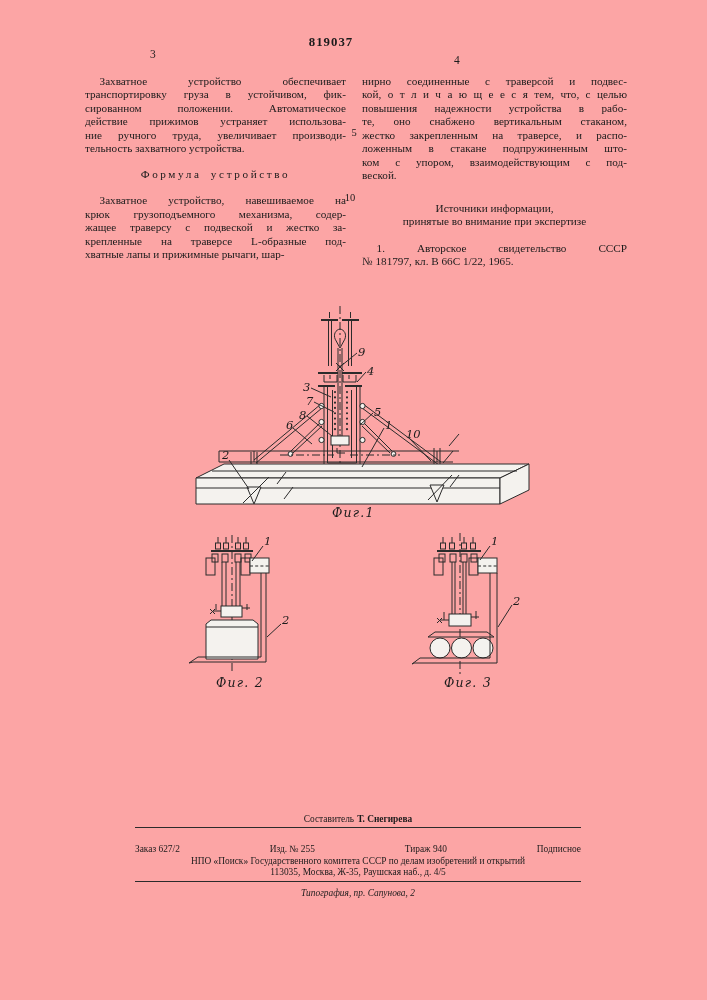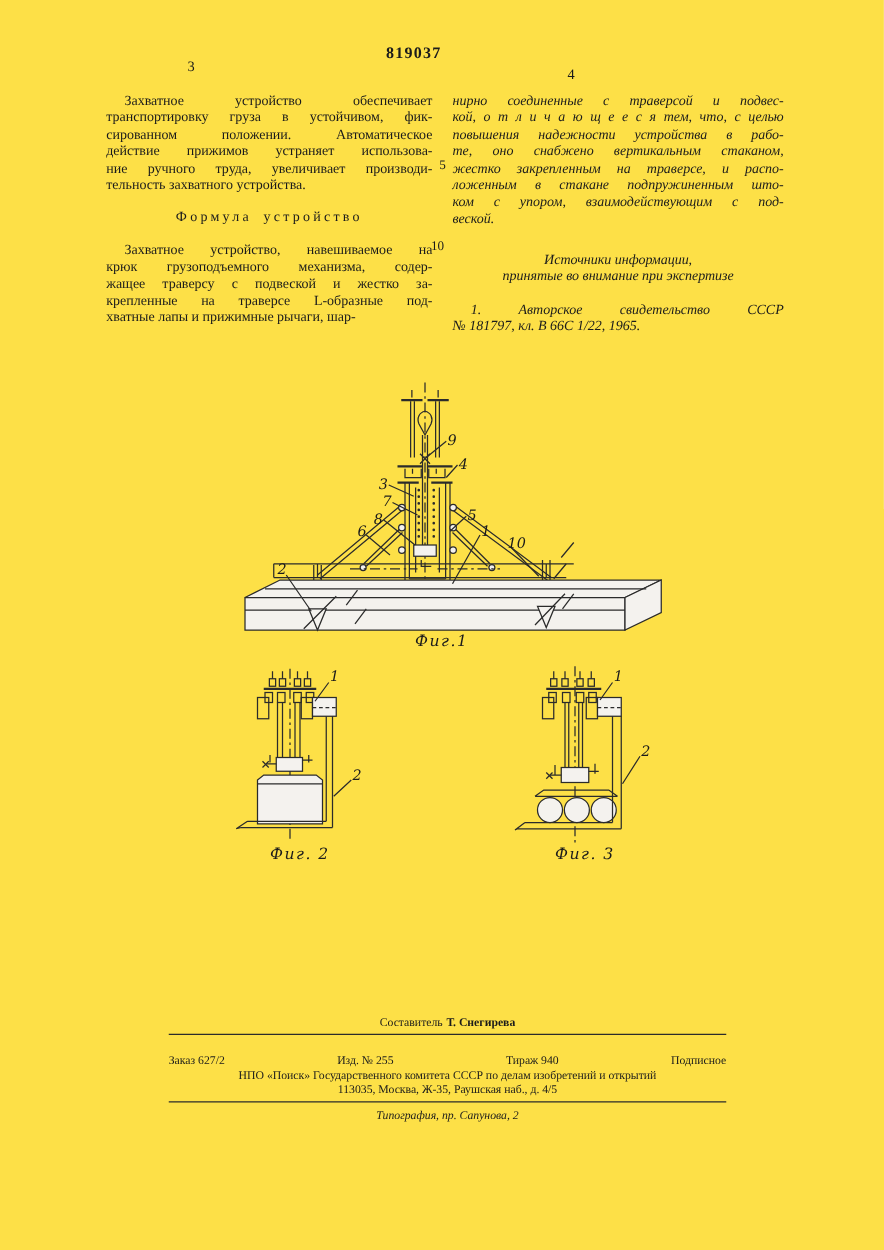--- a/index.html
+++ b/index.html
@@ -1,31 +1,31 @@
 <!DOCTYPE html>
 <html><head>
 <meta charset="utf-8">
 <style>
   html,body { margin:0; padding:0; }
   body { background:#f4f2ee; }
   .page {
     position:relative; width:707px; height:1000px;
-    background:#fde047; color:#1b1b1b;
+    background:#fca5a5; color:#1b1b1b;
     font-family:"Liberation Serif", serif;
     font-size:11.2px; line-height:13.45px;
     overflow:hidden;
   }
   .abs { position:absolute; }
   .patent-number { left:255px; top:36px; width:152px; text-align:center;
     font-weight:bold; font-size:12.8px; letter-spacing:1px; }
   .col-num { font-size:11.5px; }
   .margin-num { font-size:10.5px; width:16px; text-align:center; }
   .col { position:absolute; }
   .col-left  { left:85px;  top:75px; width:261px; }
-  .col-right { left:362px; top:75px; width:265px;font-style:italic; }
+  .col-right { left:362px; top:75px; width:265px; }
   .jline { text-align:justify; text-align-last:justify; }
   .para .jline:last-child { text-align-last:left; }
   .indent .jline:first-child { text-indent:1.3em; }
   .clines .jline { text-align:center; text-align-last:center; }
   .col-heading { text-align:center; letter-spacing:2.6px; word-spacing:4px;
     margin-top:12px; margin-bottom:13px; }
   .sources { margin-top:19px; }
   .reference { margin-top:13px; }
   
   .drawing { position:absolute; left:0; top:300px; }

